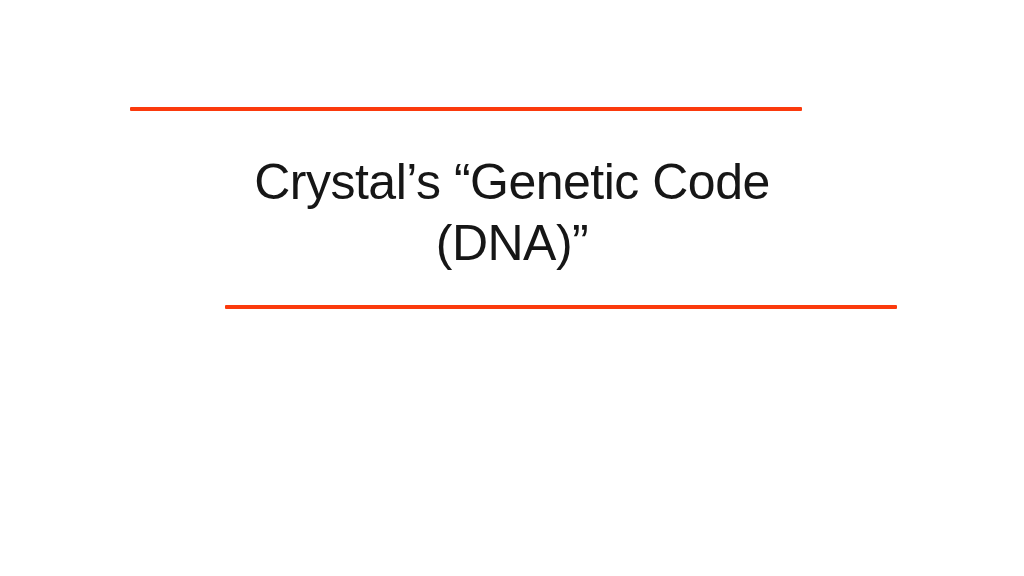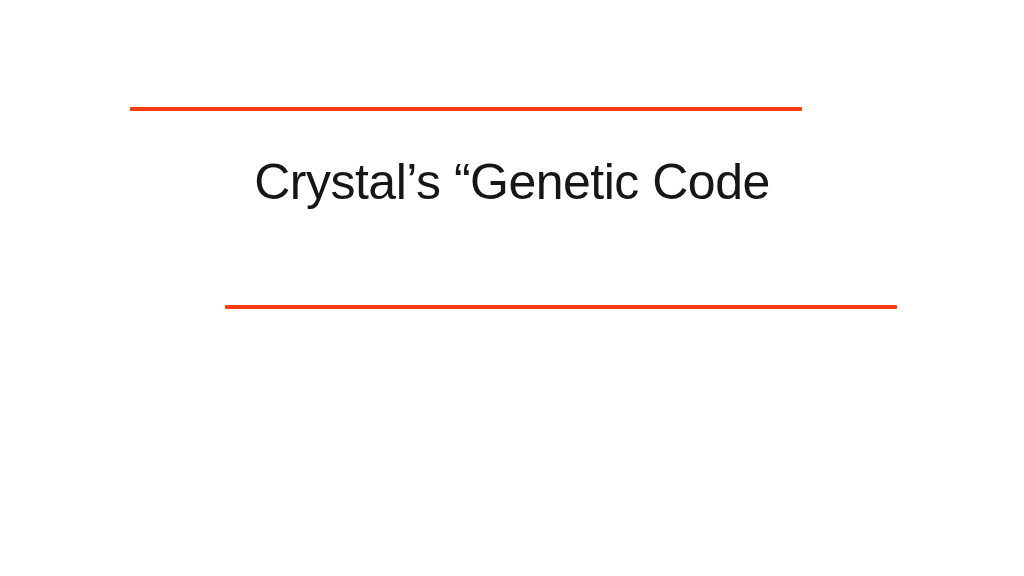--- a/index.html
+++ b/index.html
@@ -47,15 +47,16 @@
     white-space: pre;
   }
 </style>
 </head>
 <body>
 
 <div class="slide" style="background: rgb(255, 255, 255);">
   <div class="rule rule-top" style="background: rgb(251, 58, 13);"></div>
   <h1 class="title" style="color: rgb(22, 22, 22);">
     <span class="line">Crystal’s “Genetic Code</span>
+    <span class="line">(DNA)”</span>
   </h1>
   <div class="rule rule-bottom" style="background: rgb(251, 58, 13);"></div>
 </div>
 
 </body></html>

